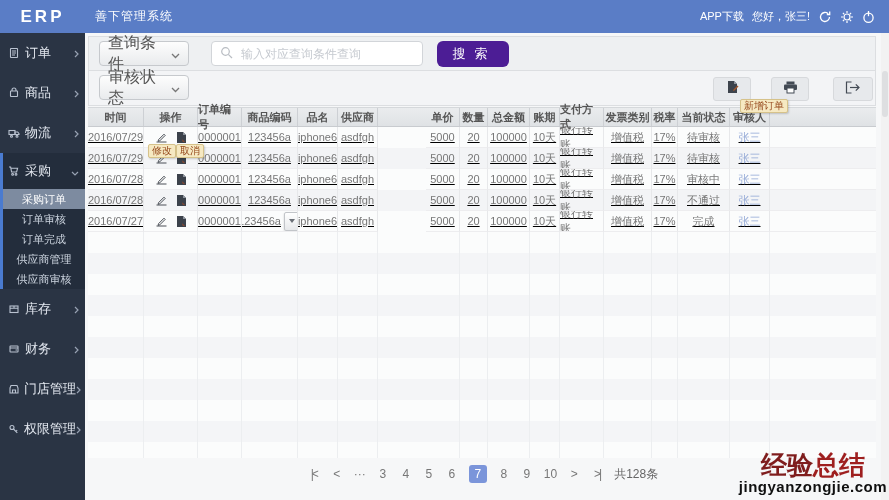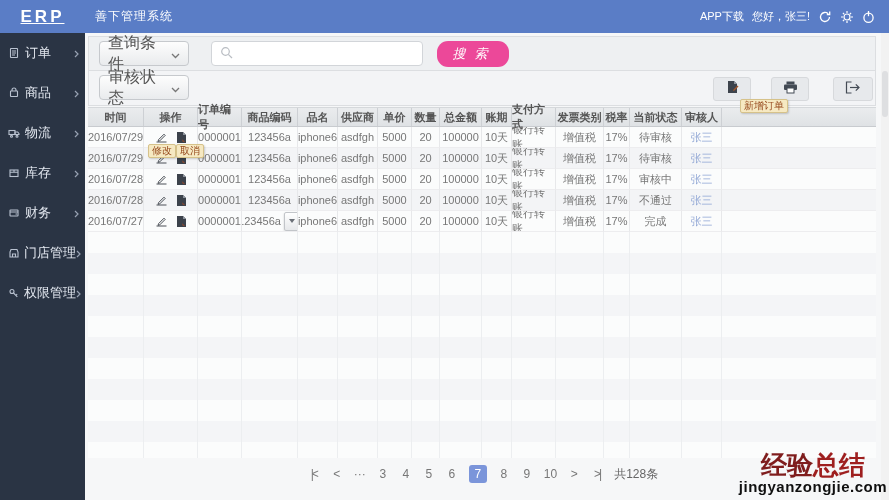--- a/index.html
+++ b/index.html
@@ -2,21 +2,21 @@
 <html><head>
 <meta charset="utf-8">
 <style>
   html,body{margin:0;padding:0;background:#fff;}
   .app{position:relative;width:889px;height:500px;overflow:hidden;background:#fff;
        font-family:"Liberation Sans","DejaVu Sans",sans-serif;}
 
   
   .top{position:absolute;left:0;top:0;width:889px;height:33px;background:#5a7dc6;
        display:flex;align-items:center;color:#fff;z-index:3;}
-  .logo{width:85px;text-align:center;font-weight:bold;font-size:17px;letter-spacing:3px;text-decoration:underline;}
+  .logo{width:85px;text-align:center;font-weight:bold;font-size:17px;letter-spacing:3px;}
   .sys-title{font-size:12px;margin-left:10px;letter-spacing:1px;}
   .top-right{margin-left:auto;display:flex;align-items:center;gap:8px;padding-right:14px;font-size:11px;}
   .top-right .txt{cursor:pointer;}
   .hicon{display:flex;align-items:center;cursor:pointer;}
 
   
   .sidebar{position:absolute;left:0;top:33px;width:85px;height:467px;background:#2a3444;z-index:2;}
   .nav-item{height:40px;display:flex;align-items:center;padding:0 6px 0 8px;color:#e2e7ef;
             font-size:13px;cursor:pointer;}
   .nav-item .icn{display:flex;align-items:center;width:13px;}
@@ -33,46 +33,46 @@
         border:1px solid #dcdee1;box-sizing:border-box;}
   .bar2{position:absolute;left:3px;top:38px;width:788px;height:35px;background:#f3f4f6;
         border:1px solid #dcdee1;border-top:none;box-sizing:border-box;}
   .dd{position:absolute;left:10px;top:4px;width:90px;height:25px;display:flex;align-items:center;
       justify-content:space-between;padding:0 8px;background:linear-gradient(#fdfdfd,#e9ebed);
       border:1px solid #c6c9cd;border-radius:4px;font-size:16px;color:#555;box-sizing:border-box;cursor:pointer;}
   .search-box{position:absolute;left:122px;top:4px;width:212px;height:25px;background:#fff;
       border:1px solid #d2d5d9;border-radius:4px;display:flex;align-items:center;padding:0 8px;box-sizing:border-box;}
   .search-box input{border:none;outline:none;flex:1;font-size:12px;color:#555;margin-left:6px;background:transparent;}
   .search-box input::placeholder{color:#c6cad0;}
-  .search-btn{position:absolute;left:348px;top:4px;width:72px;height:26px;background:#ec4899;border:none;
-      border-radius:11px;color:#fff;font-size:13px;letter-spacing:9px;padding-left:9px;cursor:pointer;font-style:italic;}
+  .search-btn{position:absolute;left:348px;top:4px;width:72px;height:26px;background:#4c1d95;border:none;
+      border-radius:6px;color:#fff;font-size:13px;letter-spacing:9px;padding-left:9px;cursor:pointer;}
   .tool-btn{position:absolute;top:6px;width:36px;height:22px;background:#e7e9ec;border:1px solid #d7d9dc;
       border-radius:3px;display:flex;align-items:center;justify-content:center;cursor:pointer;}
   #tb-new{left:624px;} #tb-print{left:682px;} #tb-export{left:744px;width:38px;}
 
   .tip{position:absolute;background:#f6e9c2;border:1px solid #d6c28a;color:#96491d;font-size:10px;
        line-height:12px;padding:0 3px;border-radius:2px;white-space:nowrap;
        box-shadow:1px 1px 2px rgba(0,0,0,.18);z-index:6;}
   #tip-new{left:655px;top:66px;}
   #tip-edit{left:63px;top:111px;}
   #tip-cancel{left:91px;top:111px;}
 
   
   .table{position:absolute;left:3px;top:74px;width:788px;}
   .thead{display:flex;height:20px;background:linear-gradient(#eaecee,#dfe2e5);
          border-top:1px solid #d5d8db;border-bottom:1px solid #c8cbcf;box-sizing:border-box;}
   .th{display:flex;align-items:center;justify-content:center;font-size:11px;font-weight:bold;color:#555;
       border-right:1px solid #cdd0d4;box-sizing:border-box;flex-shrink:0;}
-  .tr{display:flex;height:21px;}
+  .tr{display:flex;height:21px;text-decoration:underline;}
   .tr.odd{background:#fbfcfc;} .tr.even{background:#f3f4f6;}
   .td{display:flex;align-items:center;justify-content:center;font-size:11px;color:#777;
       border-right:1px solid #e7e8ea;border-bottom:1px solid #ededef;box-sizing:border-box;flex-shrink:0;overflow:hidden;}
   .last{border-right:none!important;}
   .c0{width:56px;} .c1{width:54px;} .c2{width:44px;} .c3{width:56px;} .c4{width:40px;}
-  .c5{width:40px;} .c6{width:34px;} .c7{width:28px;} .c8{width:42px;} .c9{width:30px;}
+  .c5{width:40px;} .c6{width:34px;margin-left:48px;} .c7{width:28px;} .c8{width:42px;} .c9{width:30px;}
   .c10{width:44px;} .c11{width:48px;} .c12{width:26px;} .c13{width:52px;} .c14{width:40px;}
   .c15{flex:1;min-width:0;}
   .act{display:flex;align-items:center;margin:0 4px;cursor:pointer;}
   .link{color:#94a9d6;cursor:pointer;text-decoration:none;}
   .mini-select{width:15px;height:17px;background:linear-gradient(#fff,#e6e8ea);border:1px solid #c2c5c9;
       border-radius:2px;display:inline-flex;align-items:center;justify-content:center;margin-left:3px;
       box-shadow:0 1px 2px rgba(0,0,0,.2);flex-shrink:0;cursor:pointer;}
   .tri{width:0;height:0;border-left:3.5px solid transparent;border-right:3.5px solid transparent;
       border-top:4.5px solid #6b7077;}
 
@@ -165,20 +165,40 @@
             <circle cx="3.5" cy="9.3" r="1"></circle>
             <circle cx="9" cy="9.3" r="1"></circle>
           </svg>
         </span>
       <span class="lbl">物流</span>
       <span><svg width="5" height="8" viewBox="0 0 5 8">
             <path d="M1 1l3 3-3 3" fill="none" stroke="#98a2b3" stroke-width="1.2"></path>
           </svg></span>
     </div>
 
+    <div class="group">
+      <div class="nav-item">
+        <span class="icn">
+            <svg width="12" height="12" viewBox="0 0 12 12" fill="none" stroke="#b9c2d0" stroke-width="1.1">
+              <path d="M1 2h1.6l1 5h5l1-3.8H3.2"></path>
+              <circle cx="4.6" cy="9.4" r="0.9"></circle>
+              <circle cx="8" cy="9.4" r="0.9"></circle>
+            </svg>
+          </span>
+        <span class="lbl">采购</span>
+        <span><svg width="8" height="5" viewBox="0 0 8 5">
+              <path d="M1 1l3 3 3-3" fill="none" stroke="#98a2b3" stroke-width="1.2"></path>
+            </svg></span>
+      </div>
+      <div class="sub-item active">采购订单</div>
+      <div class="sub-item">订单审核</div>
+      <div class="sub-item">订单完成</div>
+      <div class="sub-item">供应商管理</div>
+      <div class="sub-item">供应商审核</div>
+    </div>
 
     <div class="nav-item">
       <span class="icn">
           <svg width="12" height="12" viewBox="0 0 12 12" fill="none" stroke="#b9c2d0" stroke-width="1.1">
             <rect x="2" y="3" width="8" height="6.5"></rect>
             <path d="M2 5.2h8M6 3v2.2"></path>
           </svg>
         </span>
       <span class="lbl">库存</span>
       <span><svg width="5" height="8" viewBox="0 0 5 8">
@@ -230,20 +250,21 @@
         <span>查询条件</span>
         <span><svg width="9" height="6" viewBox="0 0 9 6">
               <path d="M1 1l3.5 3.5L8 1" fill="none" stroke="#777" stroke-width="1.3"></path>
             </svg></span>
       </div>
       <div class="search-box">
         <span><svg width="13" height="13" viewBox="0 0 13 13">
               <circle cx="5.5" cy="5.5" r="3.8" fill="none" stroke="#b9bdc3" stroke-width="1.2"></circle>
               <path d="M8.3 8.3L12 12" stroke="#b9bdc3" stroke-width="1.2"></path>
             </svg></span>
+        <input type="text" placeholder="输入对应查询条件查询" style="">
       </div>
       <button class="search-btn">搜索</button>
     </div>
 
     <div class="bar2">
       <div class="dd">
         <span>审核状态</span>
         <span><svg width="9" height="6" viewBox="0 0 9 6">
               <path d="M1 1l3.5 3.5L8 1" fill="none" stroke="#777" stroke-width="1.3"></path>
             </svg></span>

